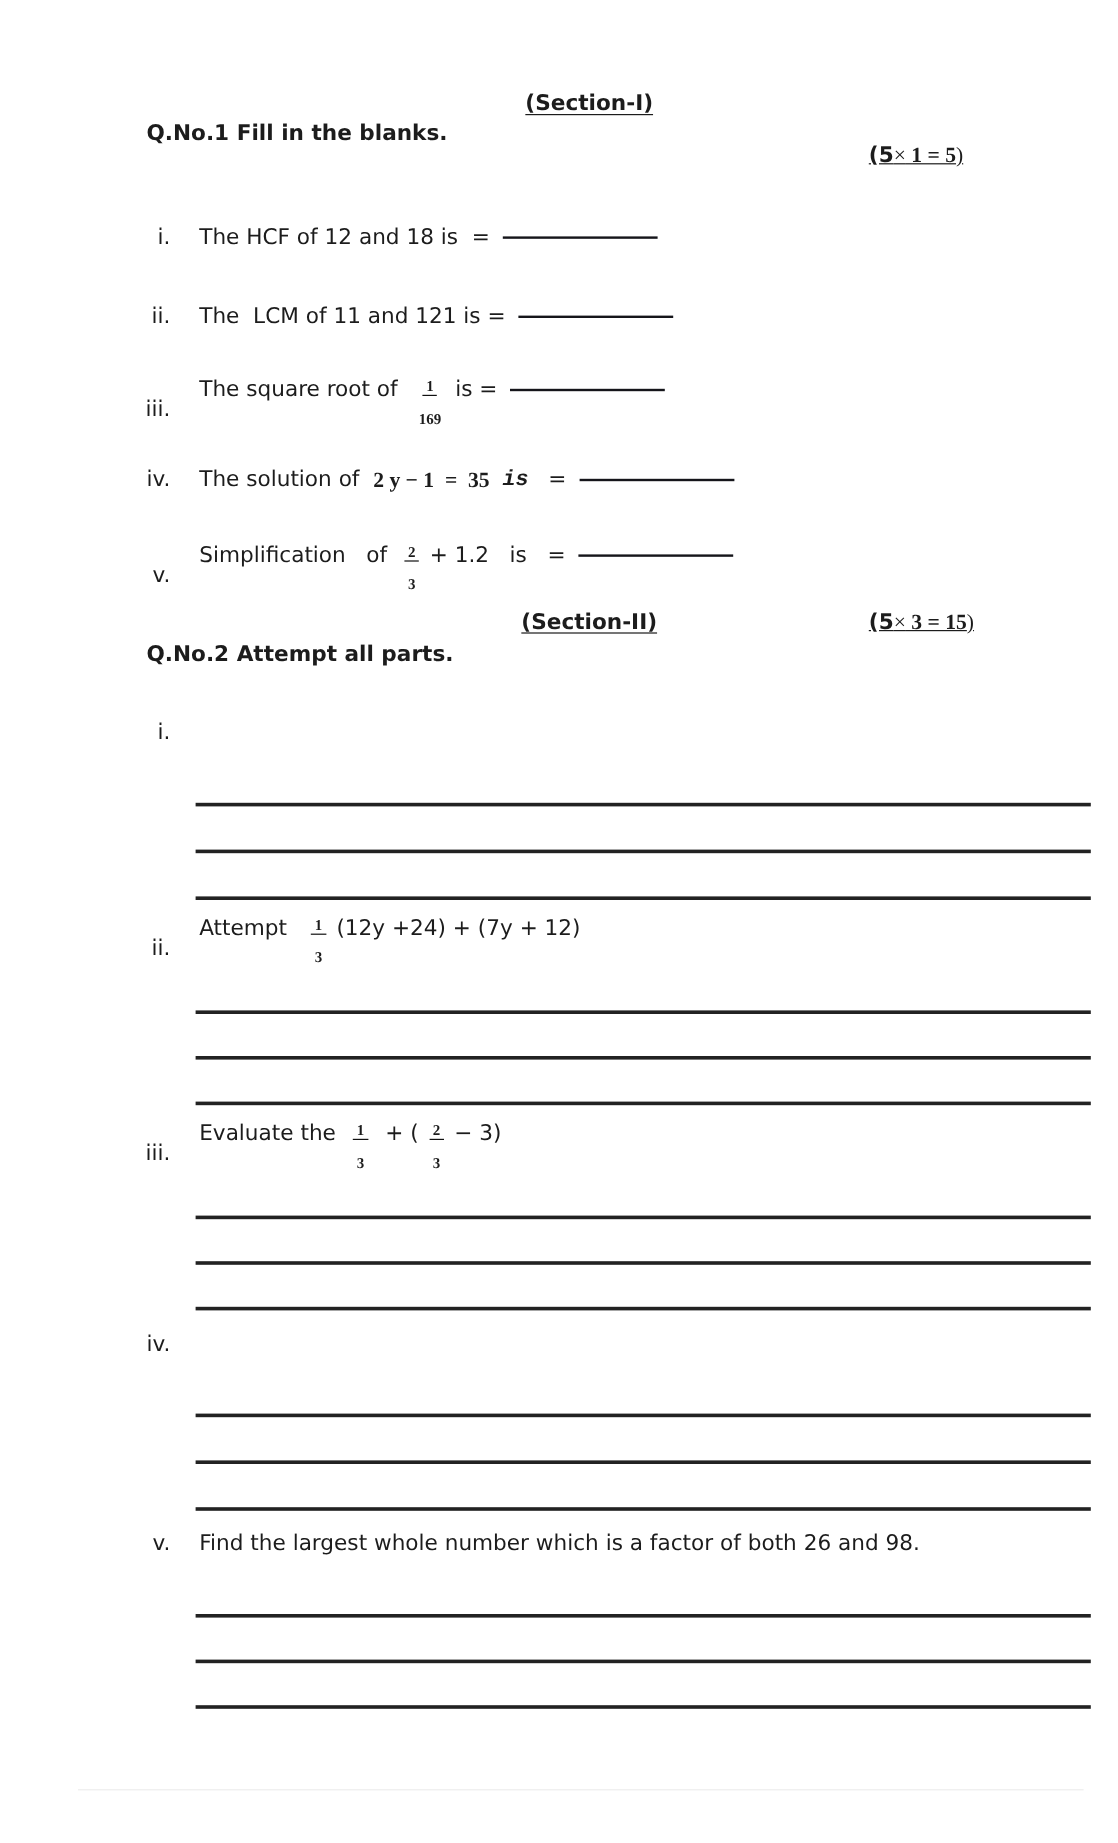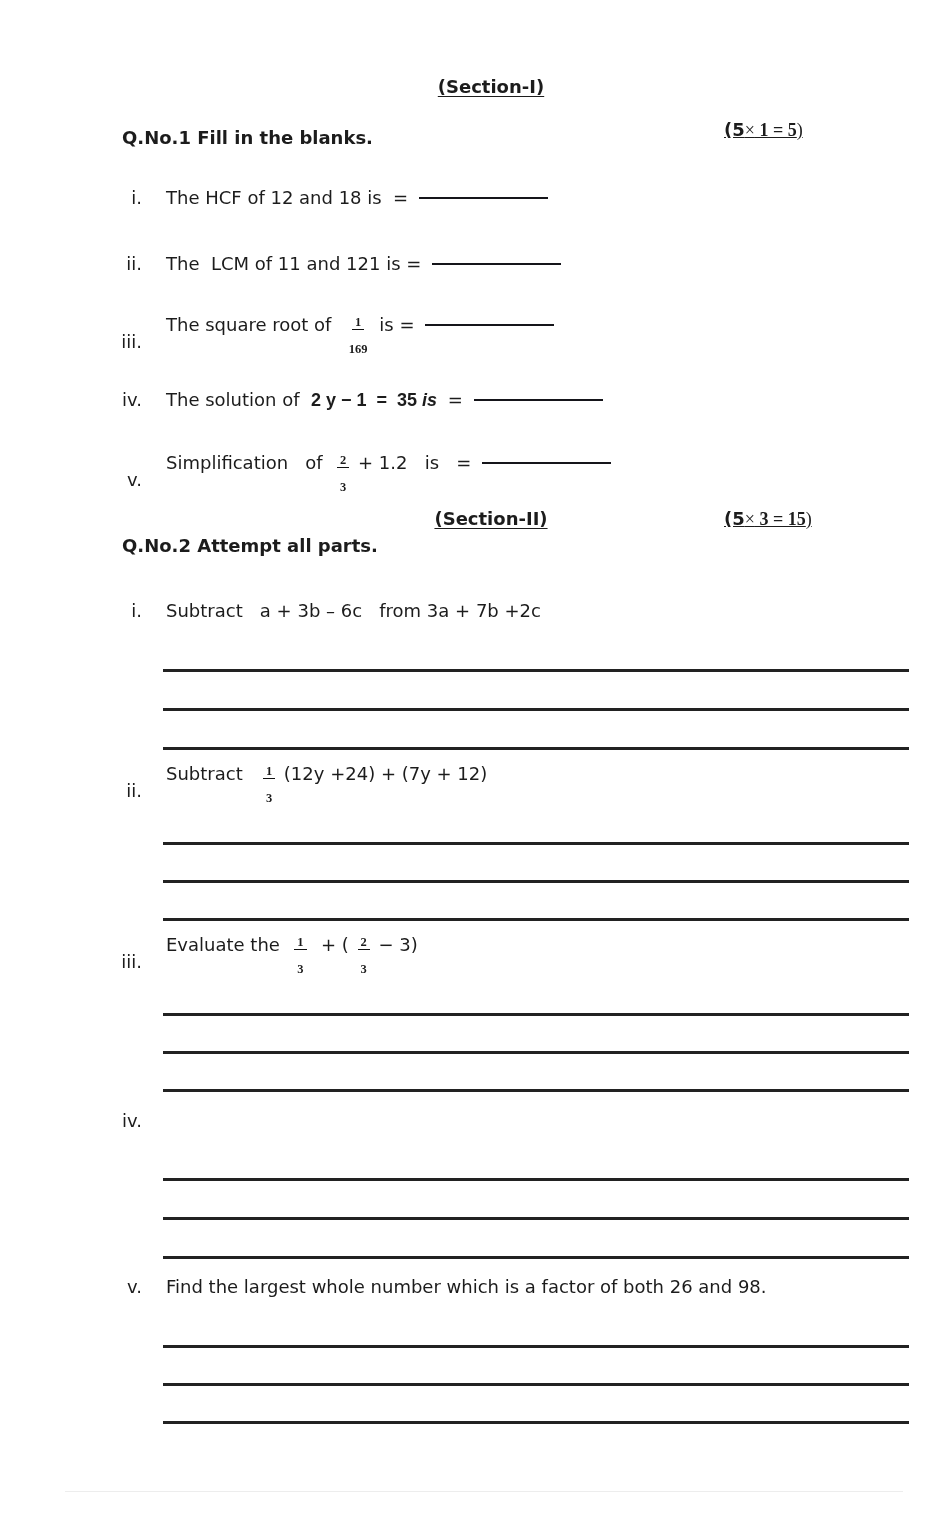--- a/index.html
+++ b/index.html
@@ -24,22 +24,22 @@
   .marks .m-body{font-family:"Liberation Serif",serif;font-weight:bold;}
   .marks .m-close{font-family:"Liberation Serif",serif;}
   .item{
     position:absolute;left:100px;display:flex;align-items:center;
     font-size:18px;line-height:1.15;min-height:22px;
   }
   .item.tall{min-height:34px;}
   .numeral{width:42px;text-align:right;flex:none;}
   .content{margin-left:24px;display:flex;align-items:flex-start;}
   .txt{white-space:pre;}
-  .serif-math{font-family:Liberation Sans, sans-serif;font-weight:bold;white-space:pre;}
-  .serif-italic{font-family:Liberation Sans, sans-serif;font-weight:bold;font-style:italic;white-space:pre;}
+  .serif-math{font-family:Liberation Serif, serif;font-weight:bold;white-space:pre;}
+  .serif-italic{font-family:Liberation Mono, monospace;font-weight:bold;font-style:italic;white-space:pre;}
   .frac{
     display:inline-flex;flex-direction:column;align-items:center;
     font-family:"Liberation Serif",serif;font-weight:bold;
     font-size:12.5px;line-height:1.15;margin:0 3px;
   }
   .frac .num{padding:0 3px;border-bottom:1.5px solid #111;}
   .frac .den{padding:12px 3px;}
   .blank{
     display:inline-block;width:129px;height:0;
     border-bottom:2px solid #15151a;
@@ -52,21 +52,21 @@
   .footer-rule{
     position:absolute;top:1491px;left:65px;width:838px;height:0;
     border-top:1.5px solid #ededed;
   }
 </style>
 </head>
 <body>
 
 <div class="sec-heading" style="top:76px">(Section-I)</div>
 
-<div class="q-label" style="top:127px">Q.No.1 Fill in the blanks.</div>
+<div class="q-label" style="top:101px">Q.No.1 Fill in the blanks.</div>
 <div class="marks" style="top:119px"><span class="m-open">(5</span><span class="m-times">×</span><span class="m-body"> 1 = 5</span><span class="m-close">)</span></div>
 
 <div class="item" style="top:187px">
   <div class="numeral">i.</div>
   <div class="content">
     <span class="txt">The HCF of 12 and 18 is  = </span>
     <span class="blank"></span>
   </div>
 </div>
 
@@ -115,32 +115,29 @@
   </div>
 </div>
 
 <div class="sec-heading" style="top:508px">(Section-II)</div>
 
 <div class="q-label" style="top:535px">Q.No.2 Attempt all parts.</div>
 <div class="marks" style="top:508px"><span class="m-open">(5</span><span class="m-times">×</span><span class="m-body"> 3 = 15</span><span class="m-close">)</span></div>
 
 <div class="item" style="top:600px">
   <div class="numeral">i.</div>
-  <div class="content">
-      <span class="txt">Subtract   a + 3b – 6c   from 3a + 7b +2c</span>
-    </div>
 </div>
 <div class="answer-line" style="top:669px"></div>
 <div class="answer-line" style="top:708px"></div>
 <div class="answer-line" style="top:747px"></div>
 
 <div class="item tall" style="top:764px">
   <div class="numeral">ii.</div>
   <div class="content">
-    <span class="txt">Subtract   </span>
+    <span class="txt">Attempt   </span>
     <span class="frac">
         <span class="num">1</span>
         <span class="den">3</span>
       </span>
     <span class="txt"> (12y +24) + (7y + 12)</span>
   </div>
 </div>
 <div class="answer-line" style="top:842px"></div>
 <div class="answer-line" style="top:880px"></div>
 <div class="answer-line" style="top:918px"></div>

